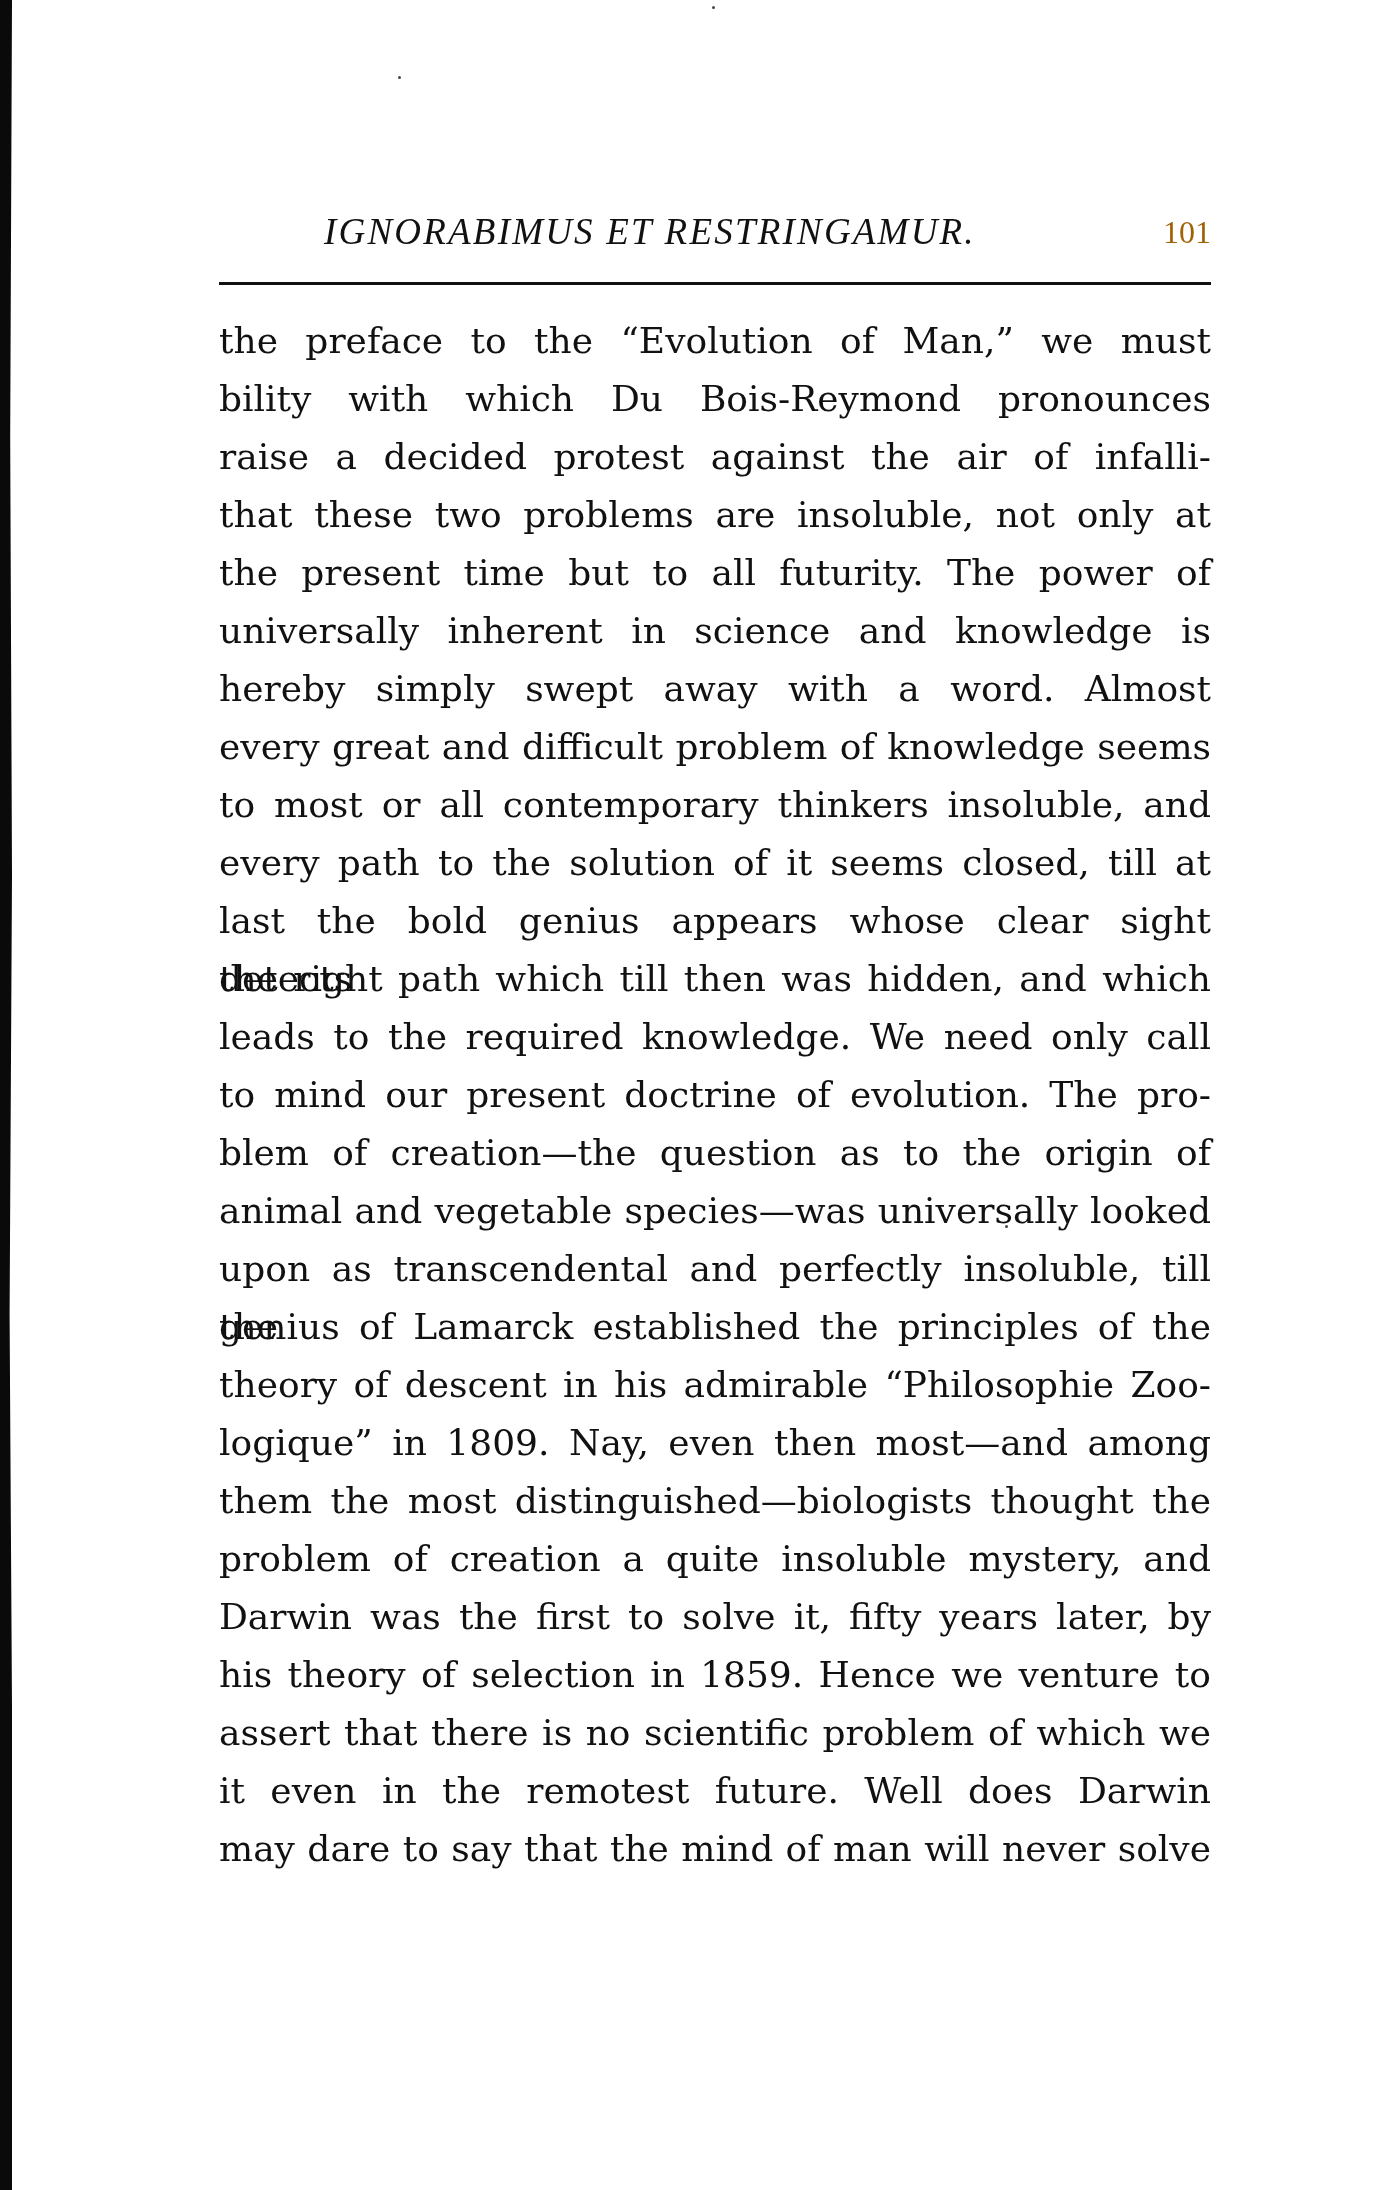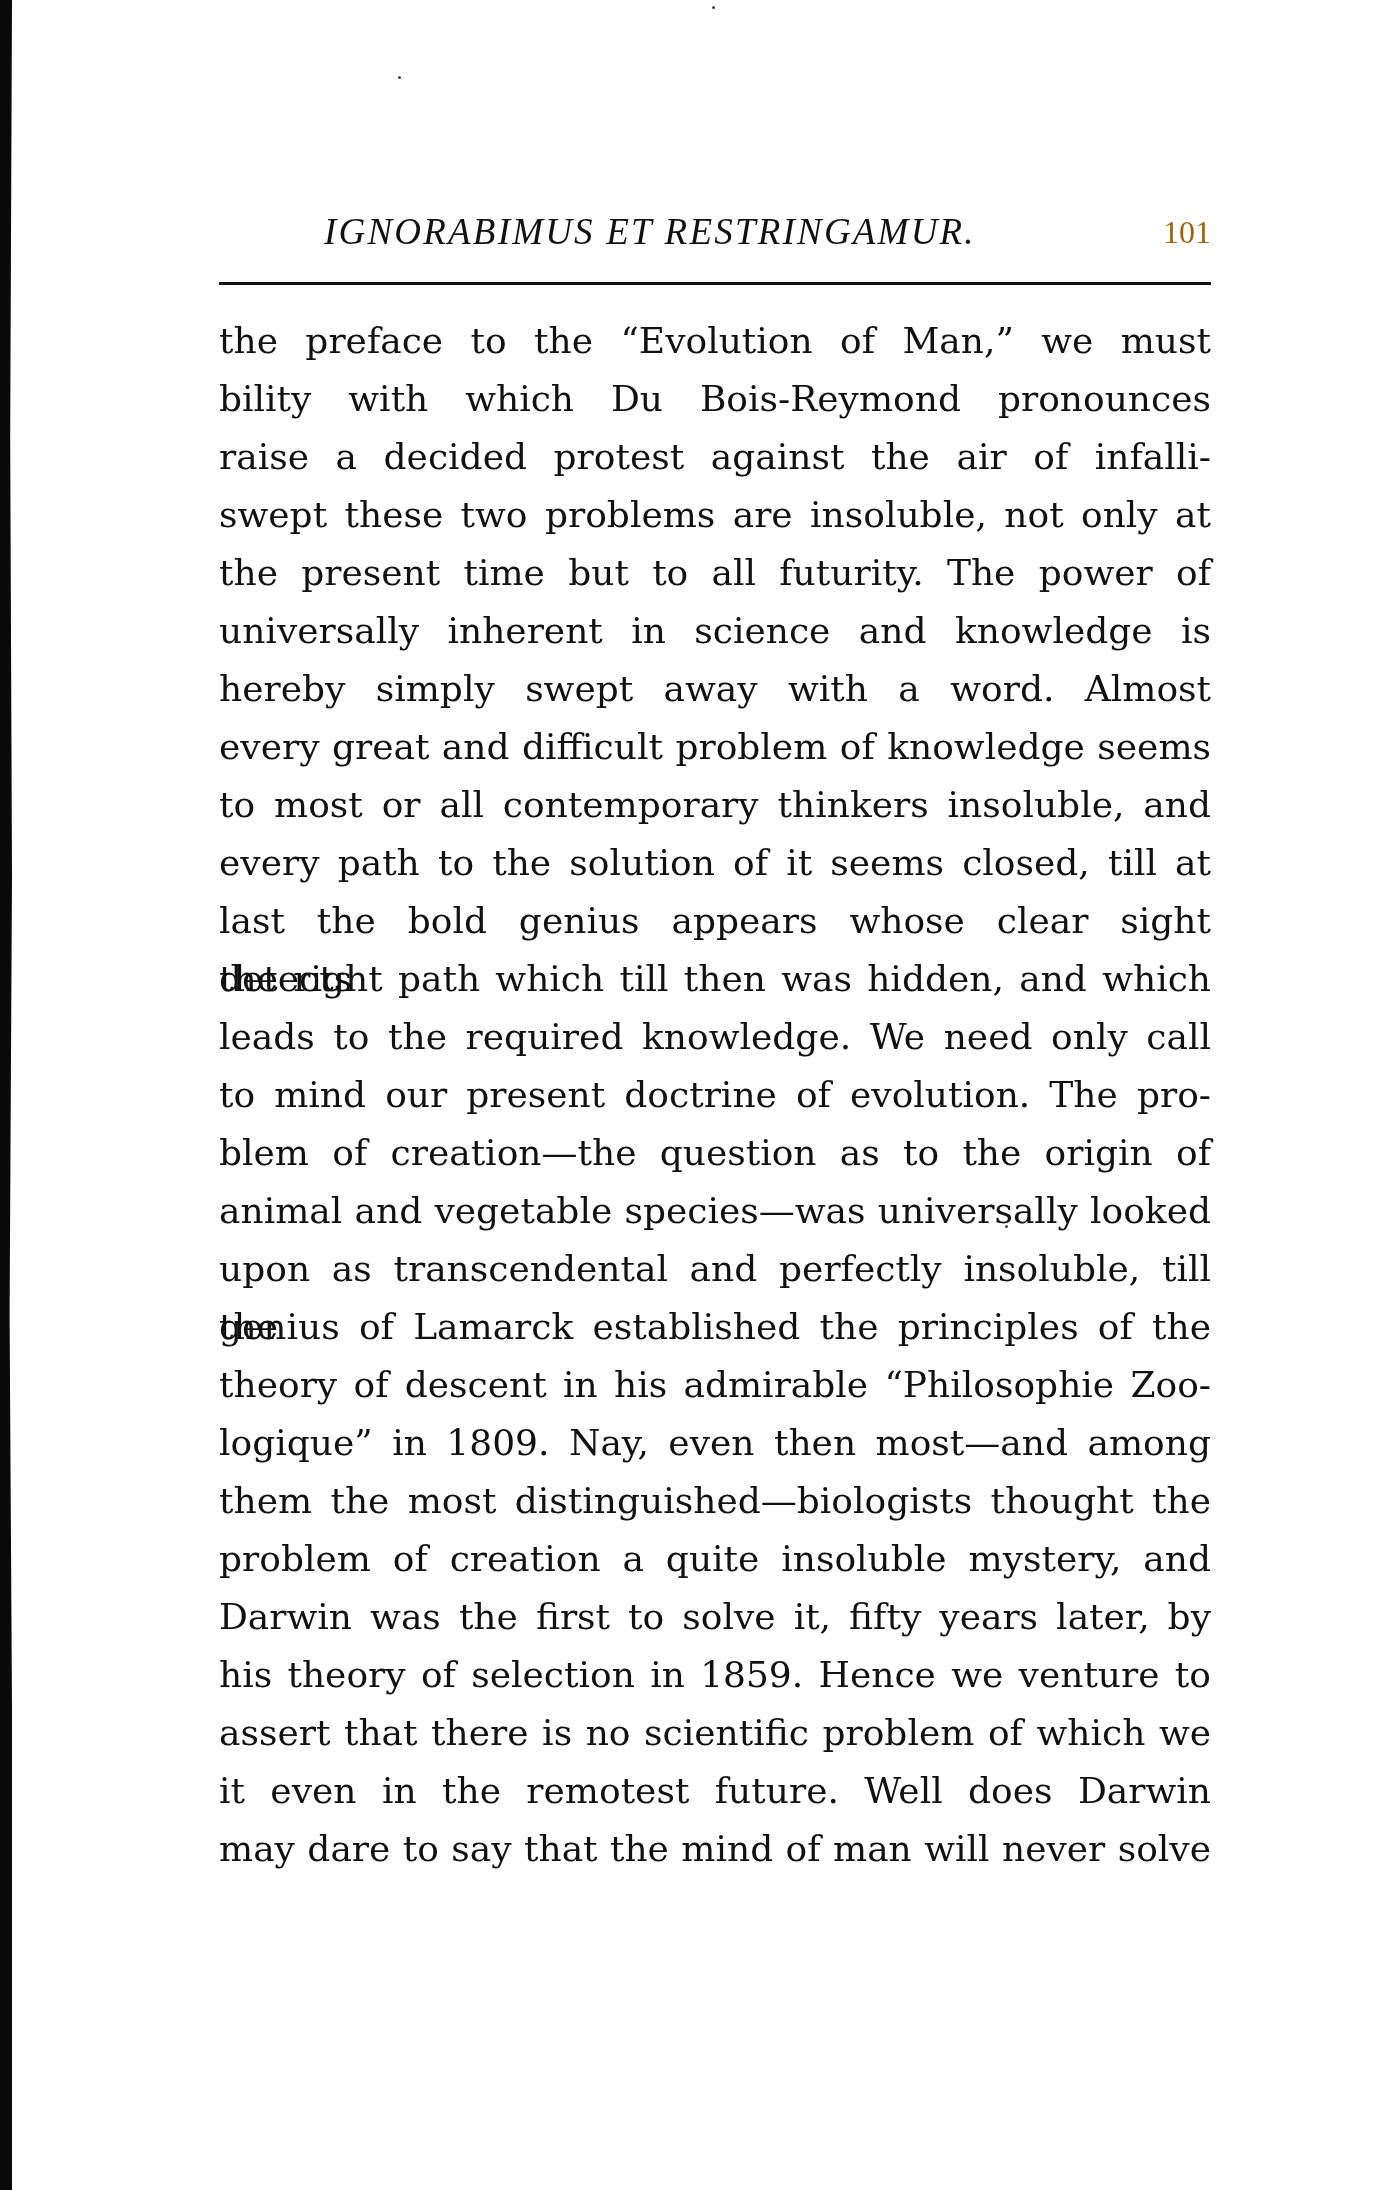--- a/index.html
+++ b/index.html
@@ -50,21 +50,21 @@
   <div class="running-head">
     <span class="running-title">IGNORABIMUS ET RESTRINGAMUR.</span>
     <span class="page-number">101</span>
   </div>
   <div class="head-rule"></div>
 
   <div class="body-text">
     <div class="line"><span class="txt">the preface to the “Evolution of Man,” we must</span></div>
     <div class="line"><span class="txt">bility with which Du Bois-Reymond pronounces</span></div>
     <div class="line"><span class="txt">raise a decided protest against the air of infalli-</span></div>
-    <div class="line"><span class="txt">swept these two problems are insoluble, not only at</span></div>
+    <div class="line"><span class="txt">that these two problems are insoluble, not only at</span></div>
     <div class="line"><span class="txt">the present time but to all futurity. The power of</span></div>
     <div class="line"><span class="txt">universally inherent in science and knowledge is</span></div>
     <div class="line"><span class="txt">hereby simply swept away with a word. Almost</span></div>
     <div class="line"><span class="txt">every great and difficult problem of knowledge seems</span></div>
     <div class="line"><span class="txt">to most or all contemporary thinkers insoluble, and</span></div>
     <div class="line"><span class="txt">every path to the solution of it seems closed, till at</span></div>
     <div class="line"><span class="txt">last the bold genius appears whose clear sight detects</span></div>
     <div class="line"><span class="txt">the right path which till then was hidden, and which</span></div>
     <div class="line"><span class="txt">leads to the required knowledge. We need only call</span></div>
     <div class="line"><span class="txt">to mind our present doctrine of evolution. The pro-</span></div>

